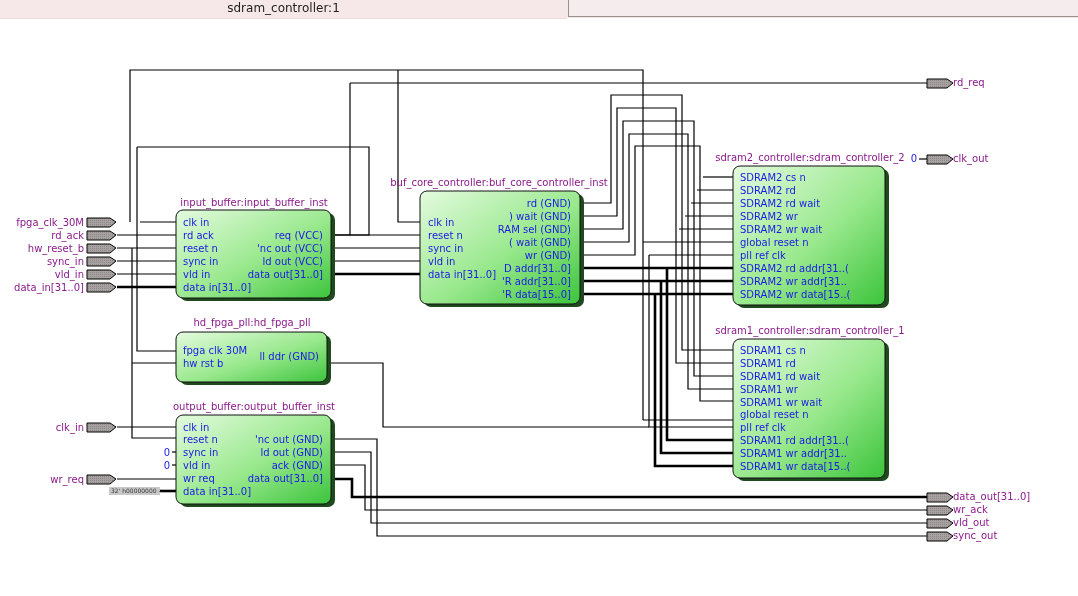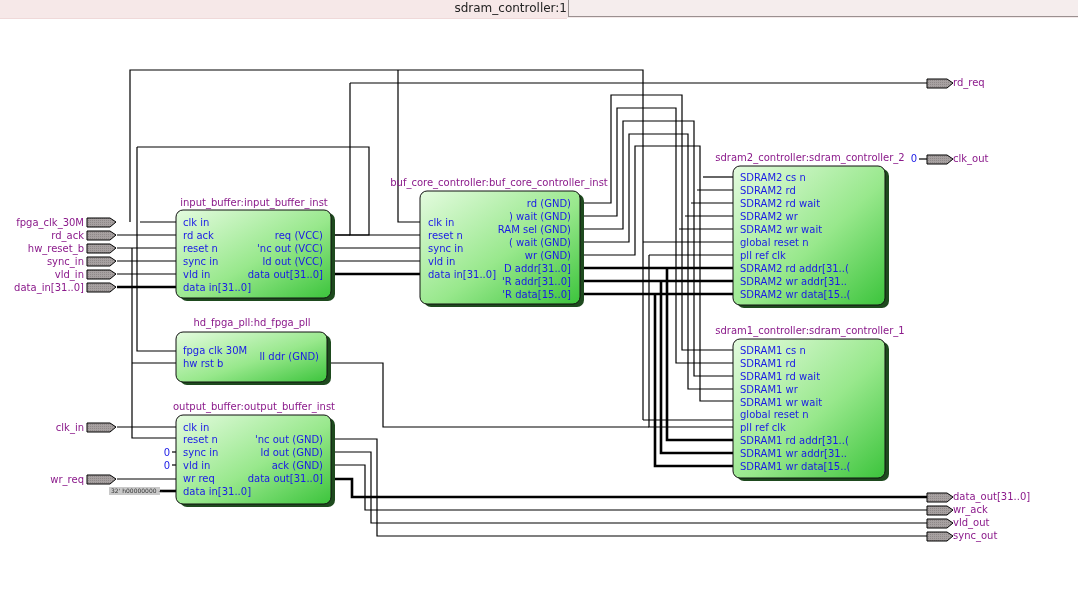--- a/index.html
+++ b/index.html
@@ -2,21 +2,21 @@
 <html><head>
 <meta charset="utf-8">
 <style>
   html, body { margin:0; padding:0; }
   body { width:1078px; height:596px; background:#ffffff; position:relative; overflow:hidden;
          font-family:"DejaVu Sans", sans-serif; }
   .tabbar { position:absolute; left:0; top:0; width:1078px; height:18px; background:#f3e9e9; }
   .tab-active { position:absolute; left:0; top:0; width:567px; height:18px; background:#f6e8e8;
                 border-bottom:1px solid #efd9d9; }
   .tab-title { position:absolute; left:0; top:0; width:567px; height:18px; line-height:16px;
-               text-align:right; font-size:12px; color:#222; }
+               text-align:center; font-size:12px; color:#222; }
   .tab-rest { position:absolute; left:568px; top:0; width:509px; height:16px; background:#f5eded;
               border-left:1px solid #9a9090; border-bottom:1px solid #9a9090; }
   svg#schematic { position:absolute; left:0; top:0; }
   .lbl-inst { font-size:10px; fill:#8b1a8b; }
   .lbl-port { font-size:10px; fill:#1a1ae6; }
   .lbl-pin  { font-size:10px; fill:#8b1a8b; }
   .lbl-const { font-size:10px; fill:#1a1ae6; }
   .lbl-tiny { font-size:6px; fill:#333; }
 </style>
 </head>

